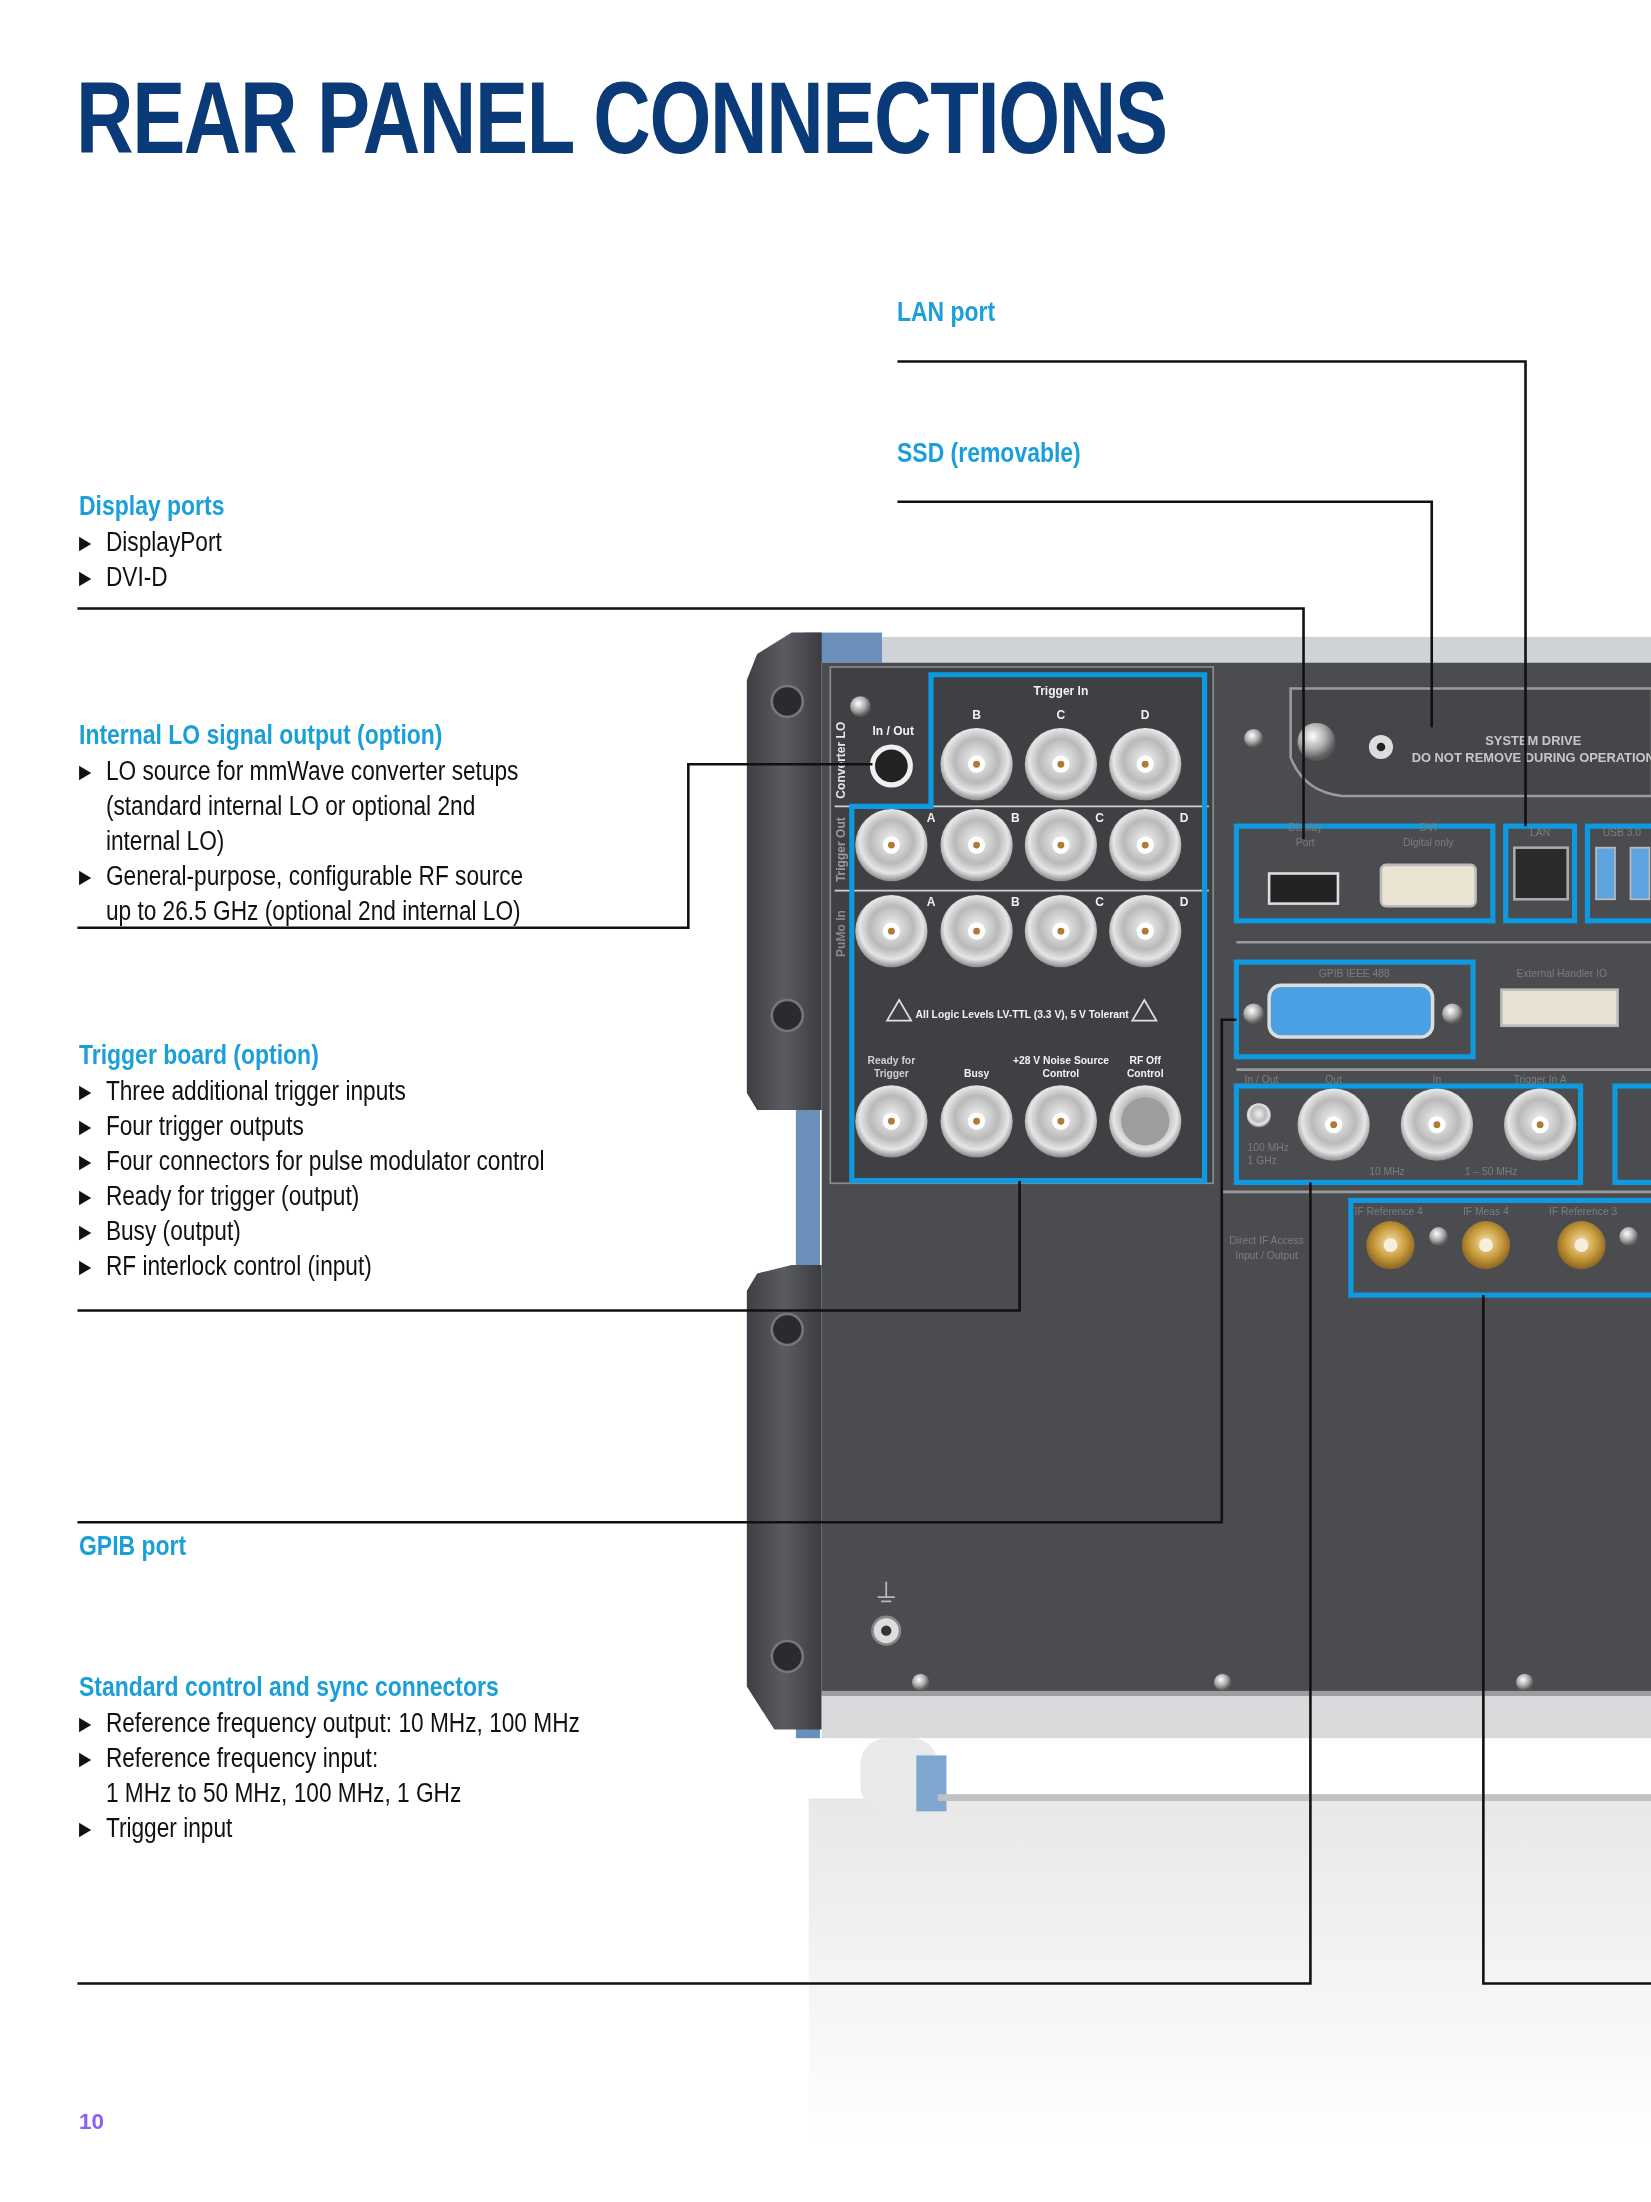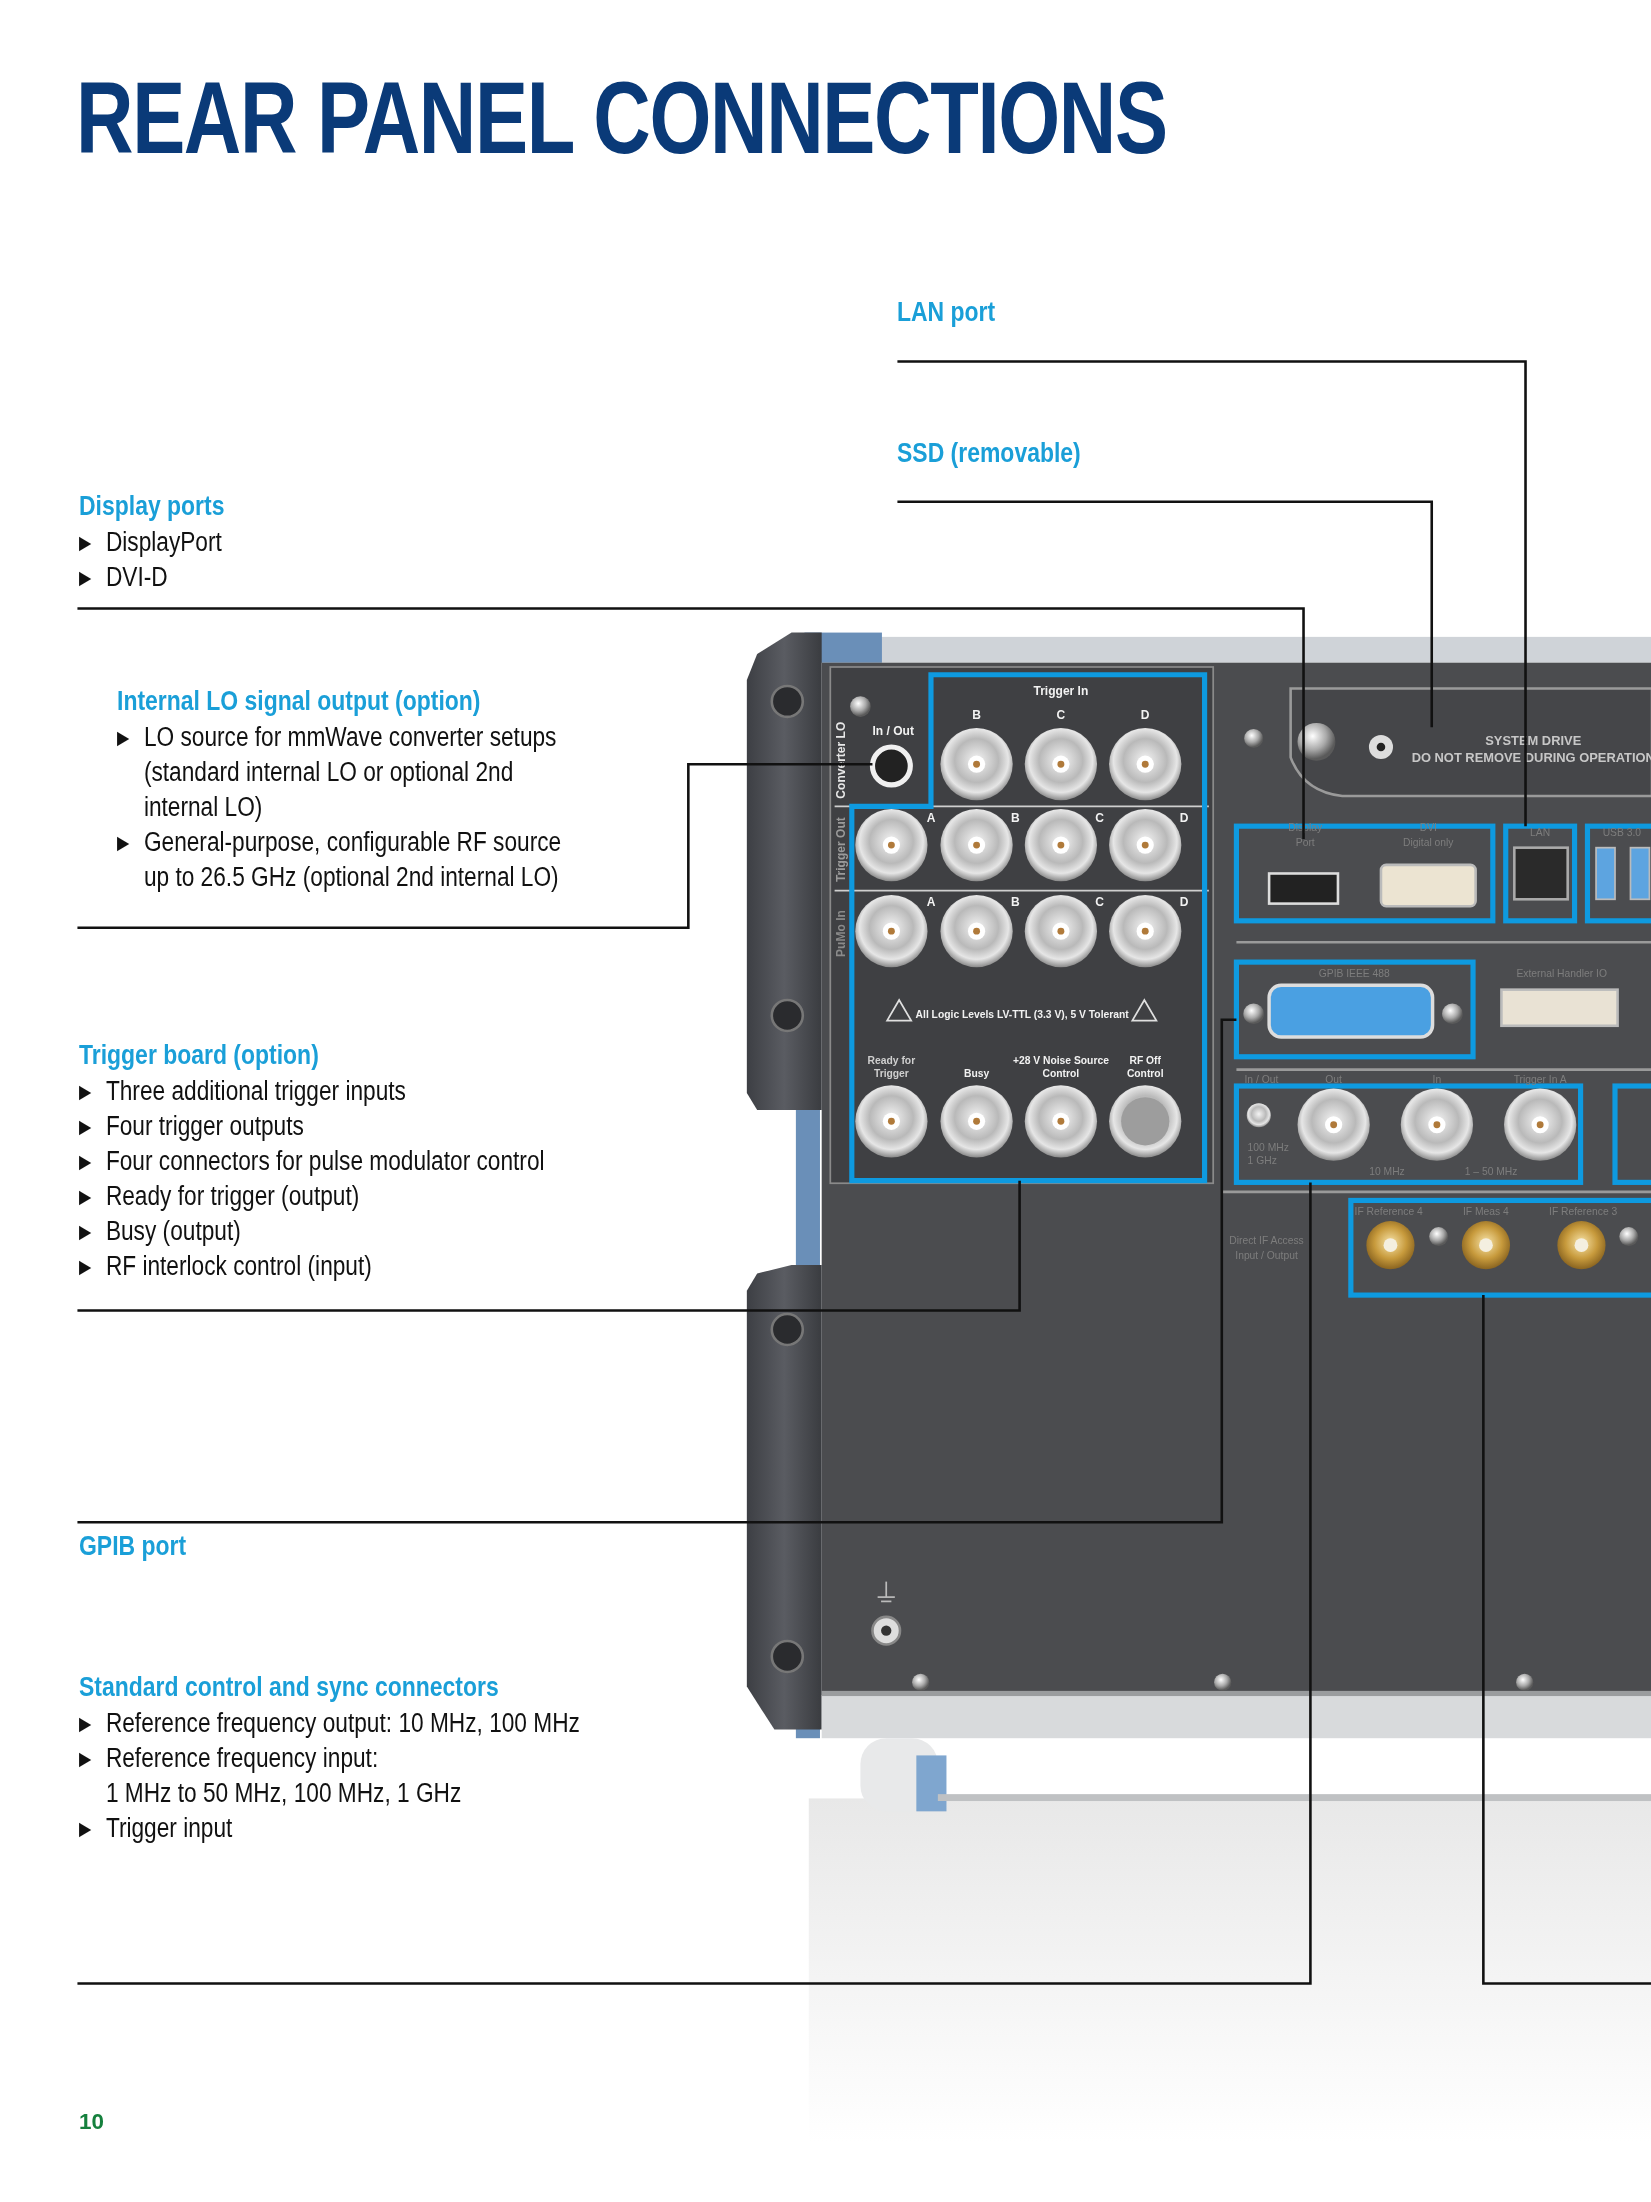--- a/index.html
+++ b/index.html
@@ -5,21 +5,21 @@
   html, body { margin:0; padding:0; }
   body { width:1652px; height:2203px; position:relative; overflow:hidden; background:#ffffff; font-family:"Liberation Sans", sans-serif; }
   .abs { position:absolute; }
   .title { left:76px; top:60px; font-size:102px; font-weight:bold; color:#0a3a78; letter-spacing:-1.7px; transform:scaleX(0.78); transform-origin:left top; white-space:nowrap; }
   .sec { position:absolute; left:79px; }
   .sec h2 { margin:0; font-size:28px; font-weight:bold; color:#1a9fd8; transform:scaleX(0.82); transform-origin:left top; white-space:nowrap; line-height:34px; }
   .sec ul { list-style:none; margin:1.7px 0 0 0; padding:0; }
   .sec li { position:relative; font-size:27px; color:#111; line-height:35px; padding-left:32px; transform:scaleX(0.84); transform-origin:left top; white-space:nowrap; }
   .sec li .bullet { position:absolute; left:0; top:0; font-size:19px; }
   .lbl { position:absolute; font-size:28px; font-weight:bold; color:#1a9fd8; transform:scaleX(0.82); transform-origin:left top; white-space:nowrap; }
-  .pagenum { left:79px; top:2109px; font-size:22.4px; font-weight:bold; color:#15803d;text-align:right; }
+  .pagenum { left:79px; top:2109px; font-size:22.4px; font-weight:bold; color:#8b5cf6;text-align:right; }
   svg text { font-family:"Liberation Sans", sans-serif; }
 </style>
 </head>
 <body>
 
 <div class="abs title">REAR PANEL CONNECTIONS</div>
 
 <svg class="abs" style="left:0;top:0" width="1652" height="2203" viewBox="0 0 1920 2560">
   <defs>
     <radialGradient id="bnc" cx="50%" cy="45%" r="55%">
@@ -274,21 +274,21 @@
 <div class="lbl" style="left:897px;top:437px;">SSD (removable)</div>
 
 <div class="sec" style="top:489px;">
   <h2>Display ports</h2>
   <ul>
     <li><span class="bullet">▶</span><span>DisplayPort</span></li>
     <li><span class="bullet">▶</span><span>DVI-D</span></li>
   </ul>
 </div>
 
-<div class="sec" style="top:684px;margin-left:38px;">
+<div class="sec" style="top:718px;">
   <h2>Internal LO signal output (option)</h2>
   <ul>
     <li><span class="bullet">▶</span><span>LO source for mmWave converter setups</span></li>
     <li><span>(standard internal LO or optional 2nd</span></li>
     <li><span>internal LO)</span></li>
     <li><span class="bullet">▶</span><span>General-purpose, configurable RF source</span></li>
     <li><span>up to 26.5 GHz (optional 2nd internal LO)</span></li>
   </ul>
 </div>
 

